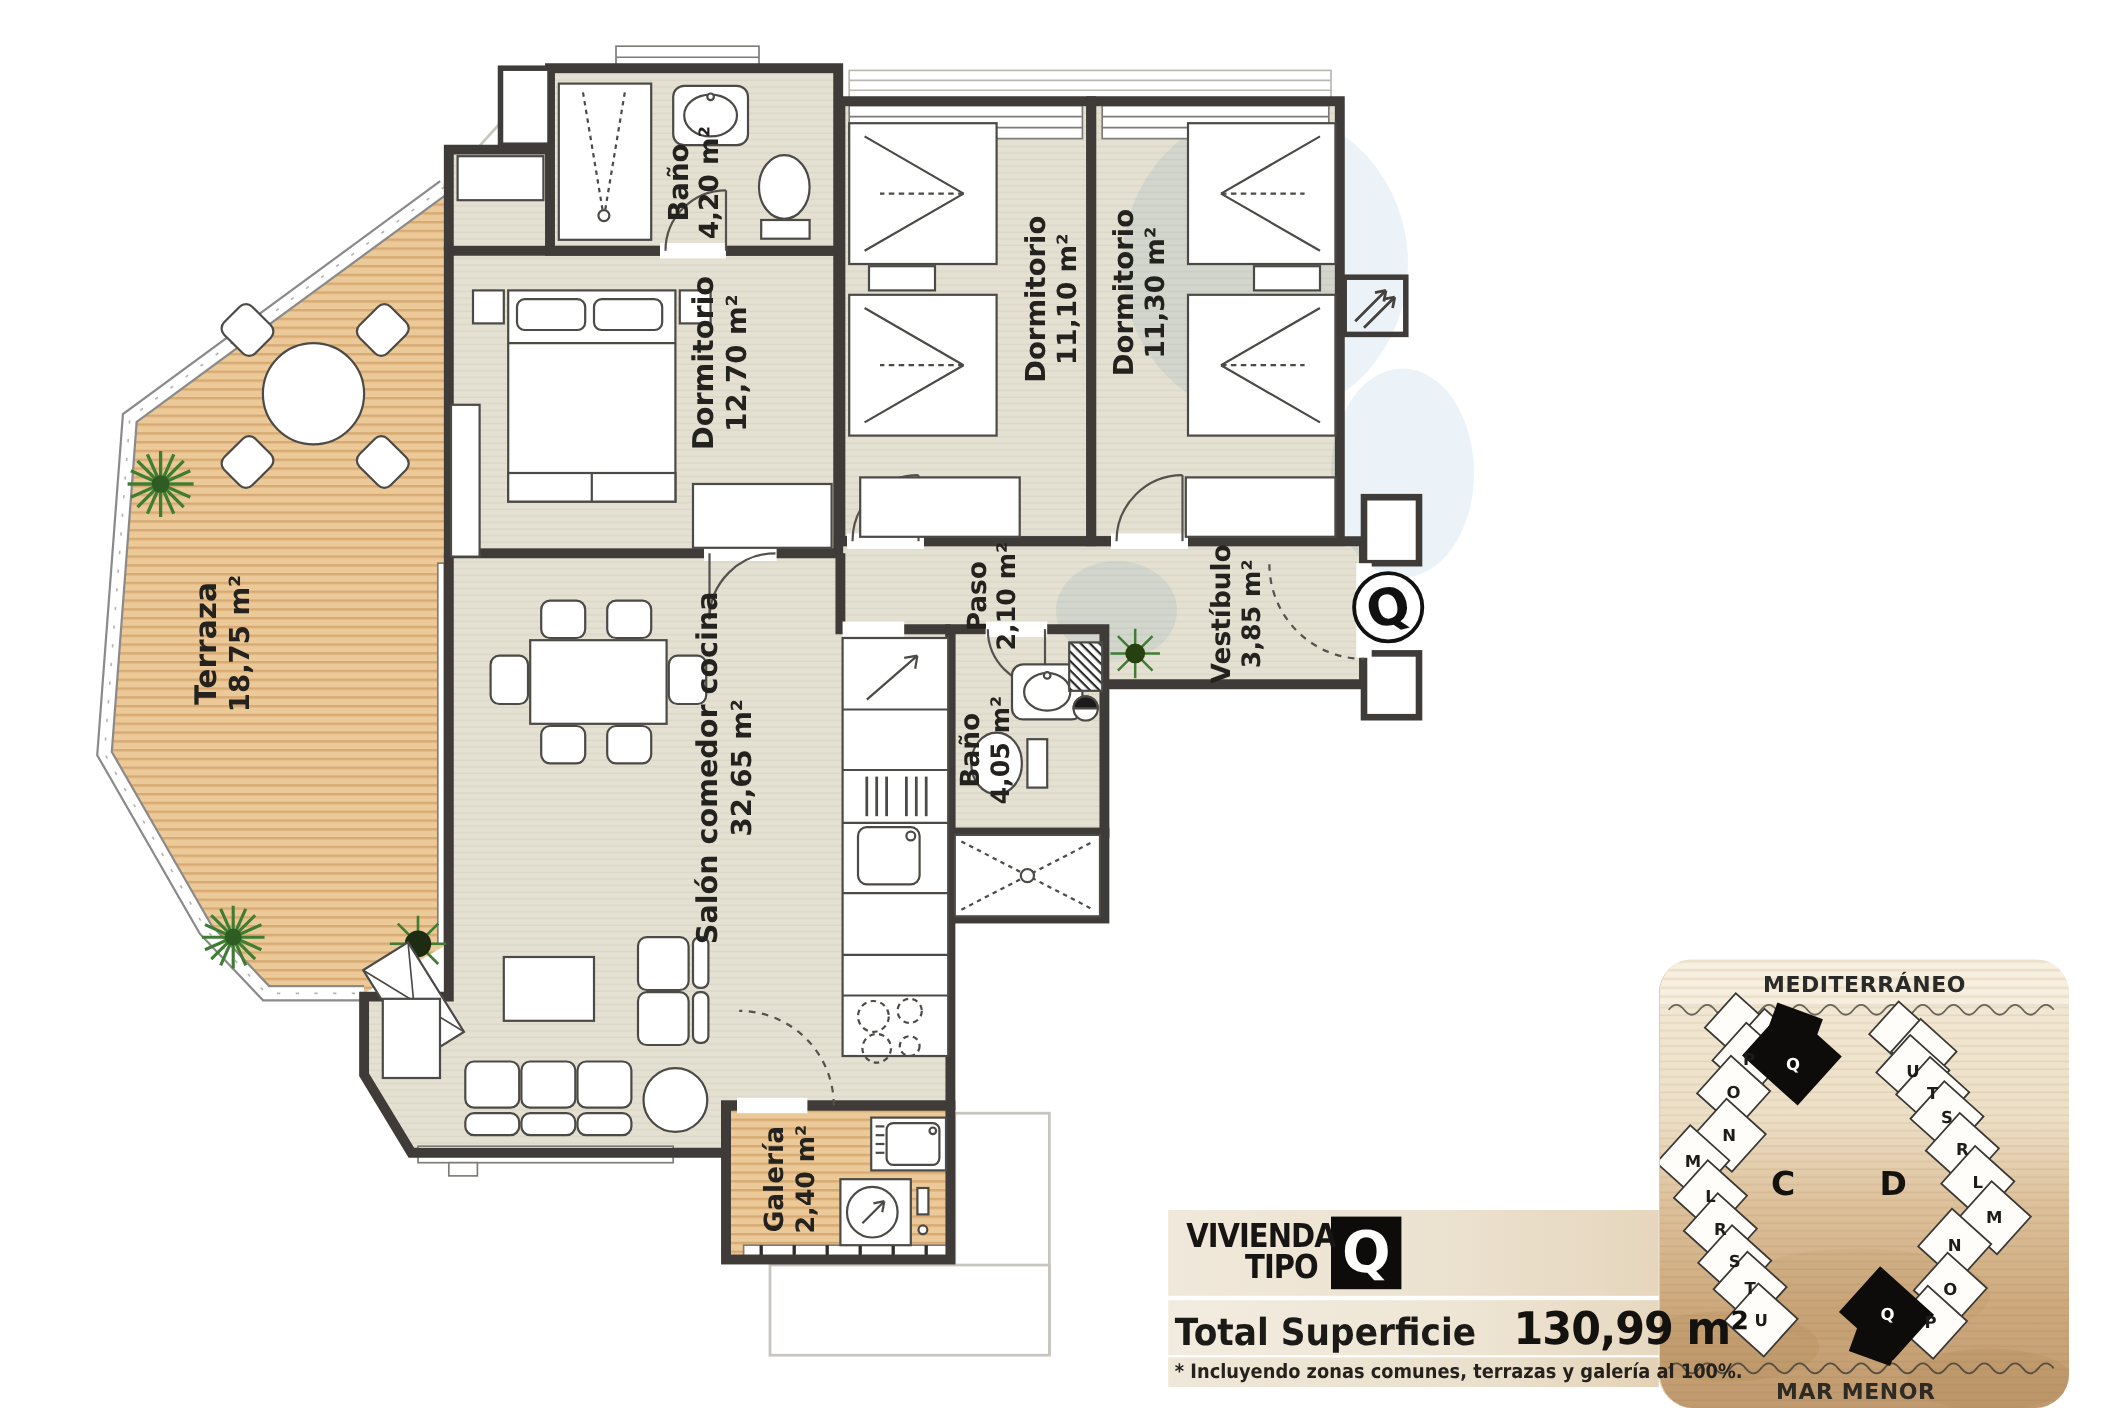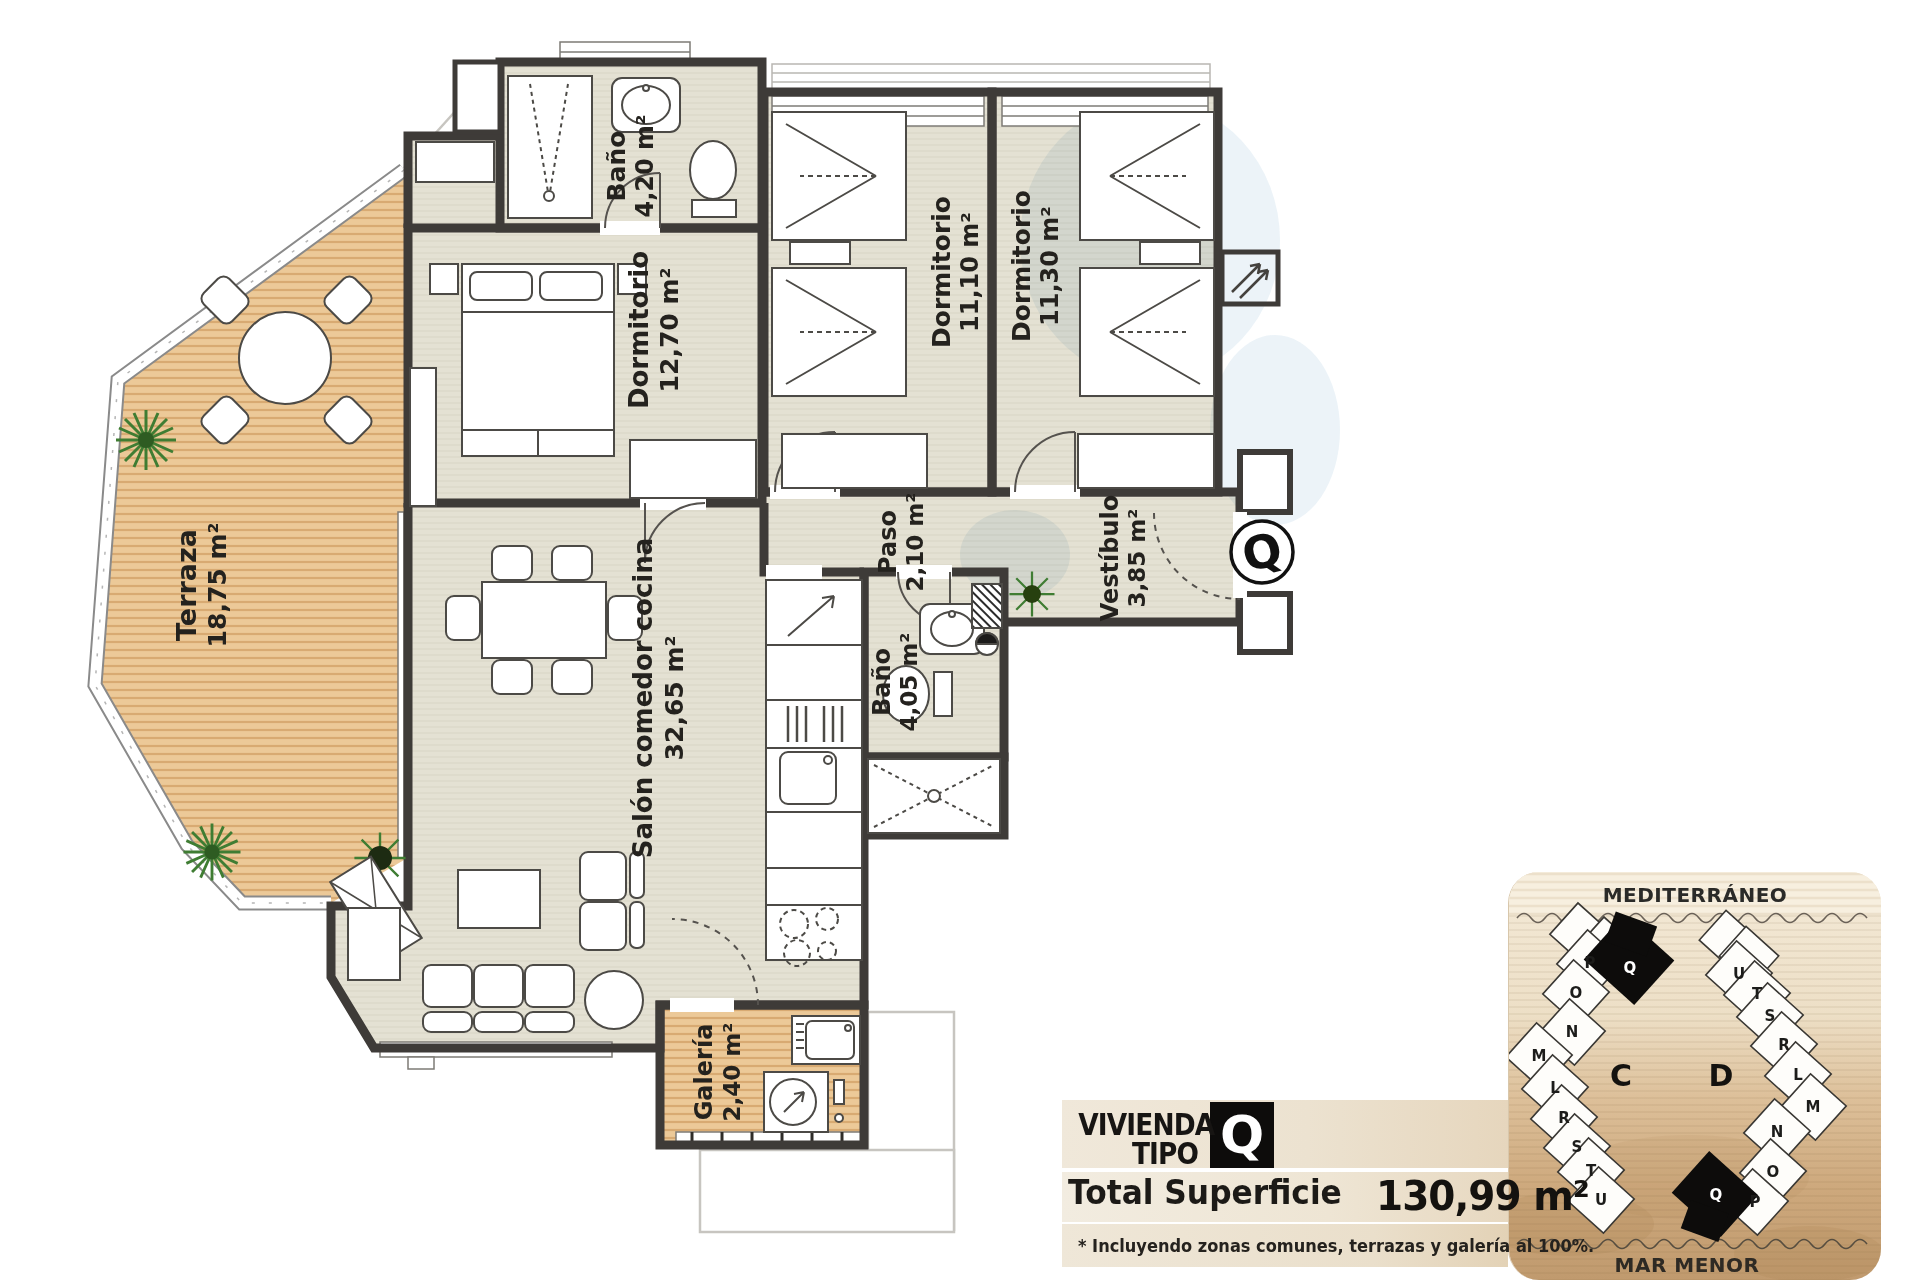--- a/index.html
+++ b/index.html
@@ -1,34 +1,34 @@
 <!DOCTYPE html>
 <html><head>
 <meta charset="utf-8">
 <style>
   html,body{margin:0;padding:0;background:#fff;width:1920px;height:1280px;overflow:hidden;
             font-family:"DejaVu Sans","Liberation Sans",sans-serif;}
   #stage{position:relative;width:1920px;height:1280px;background:#fff;}
   #plan-svg{position:absolute;left:0;top:0;}
   
   #title-block{position:absolute;left:1062px;top:1100px;width:446px;}
-  .tb-strip1{height:68px;display:flex;align-items:flex-end;
+  .tb-strip1{height:78px;display:flex;align-items:center;
              background:linear-gradient(90deg,#f0e8da 0%,#ece2d0 55%,#e6d6bd 100%);}
   .tb-names{width:136px;text-align:right;font-weight:800;font-size:30px;line-height:.95;
             color:#171513;transform:scaleX(.88);transform-origin:right center;letter-spacing:-1px;}
   .tb-qbox{width:64px;height:66px;background:#0d0c0b;color:#fff;margin-left:12px;
            display:flex;align-items:center;justify-content:center;
            font-size:52px;font-weight:800;line-height:1;}
-  .tb-strip2{height:50px;margin-top:4px;display:flex;align-items:flex-start;
+  .tb-strip2{height:50px;margin-top:4px;display:flex;align-items:flex-end;
              background:linear-gradient(90deg,#f2ece0 0%,#eee5d4 60%,#e7d8c0 100%);
              white-space:nowrap;padding-left:6px;}
   .tb-total-label{font-size:34px;font-weight:700;color:#1c1a17;transform:scaleX(.92);transform-origin:left center;}
   .tb-total-value{font-size:41px;font-weight:800;color:#14120f;margin-left:10px;letter-spacing:-1px;
                   transform:scaleX(.95);transform-origin:left center;}
-  .tb-strip3{height:43px;margin-top:2px;display:flex;align-items:center;padding-left:16px;
+  .tb-strip3{height:27px;margin-top:2px;display:flex;align-items:center;padding-left:6px;
              background:linear-gradient(90deg,#efe7d8 0%,#eadfcb 70%,#e3d2b6 100%);}
   .tb-foot{font-size:18px;font-weight:700;color:#25221e;transform:scaleX(.9);transform-origin:left center;white-space:nowrap;}
   
   #site-map{position:absolute;left:1508px;top:872px;width:372px;height:408px;overflow:hidden;
             border-left:1px solid #d8c7ab;border-radius:31px;}
 </style>
 </head>
 <body>
 
 <div id="stage">

